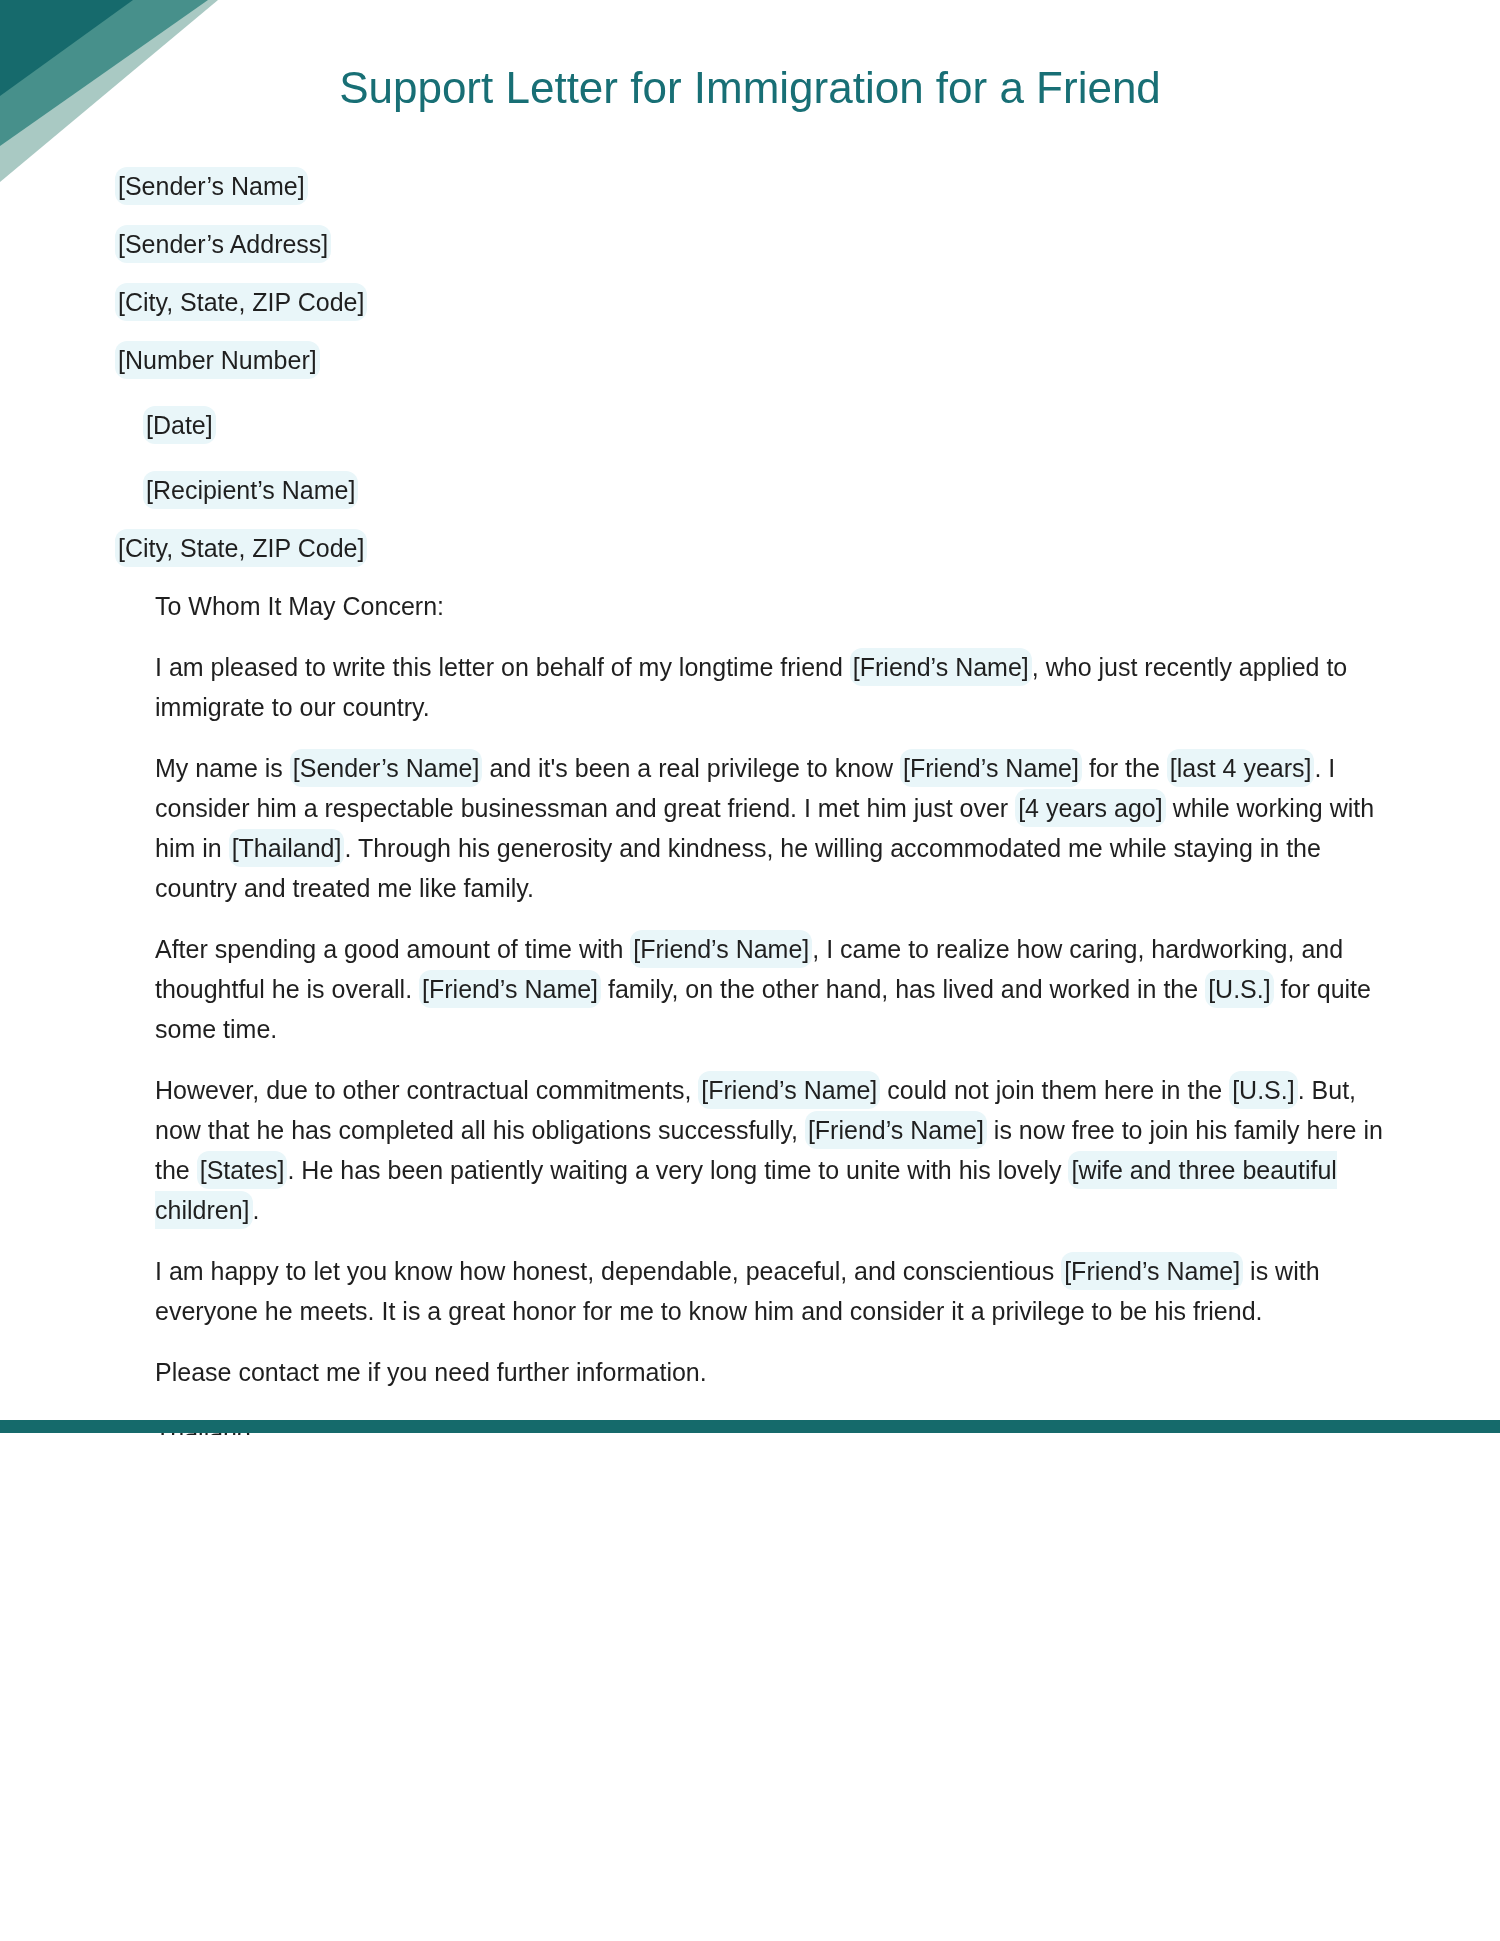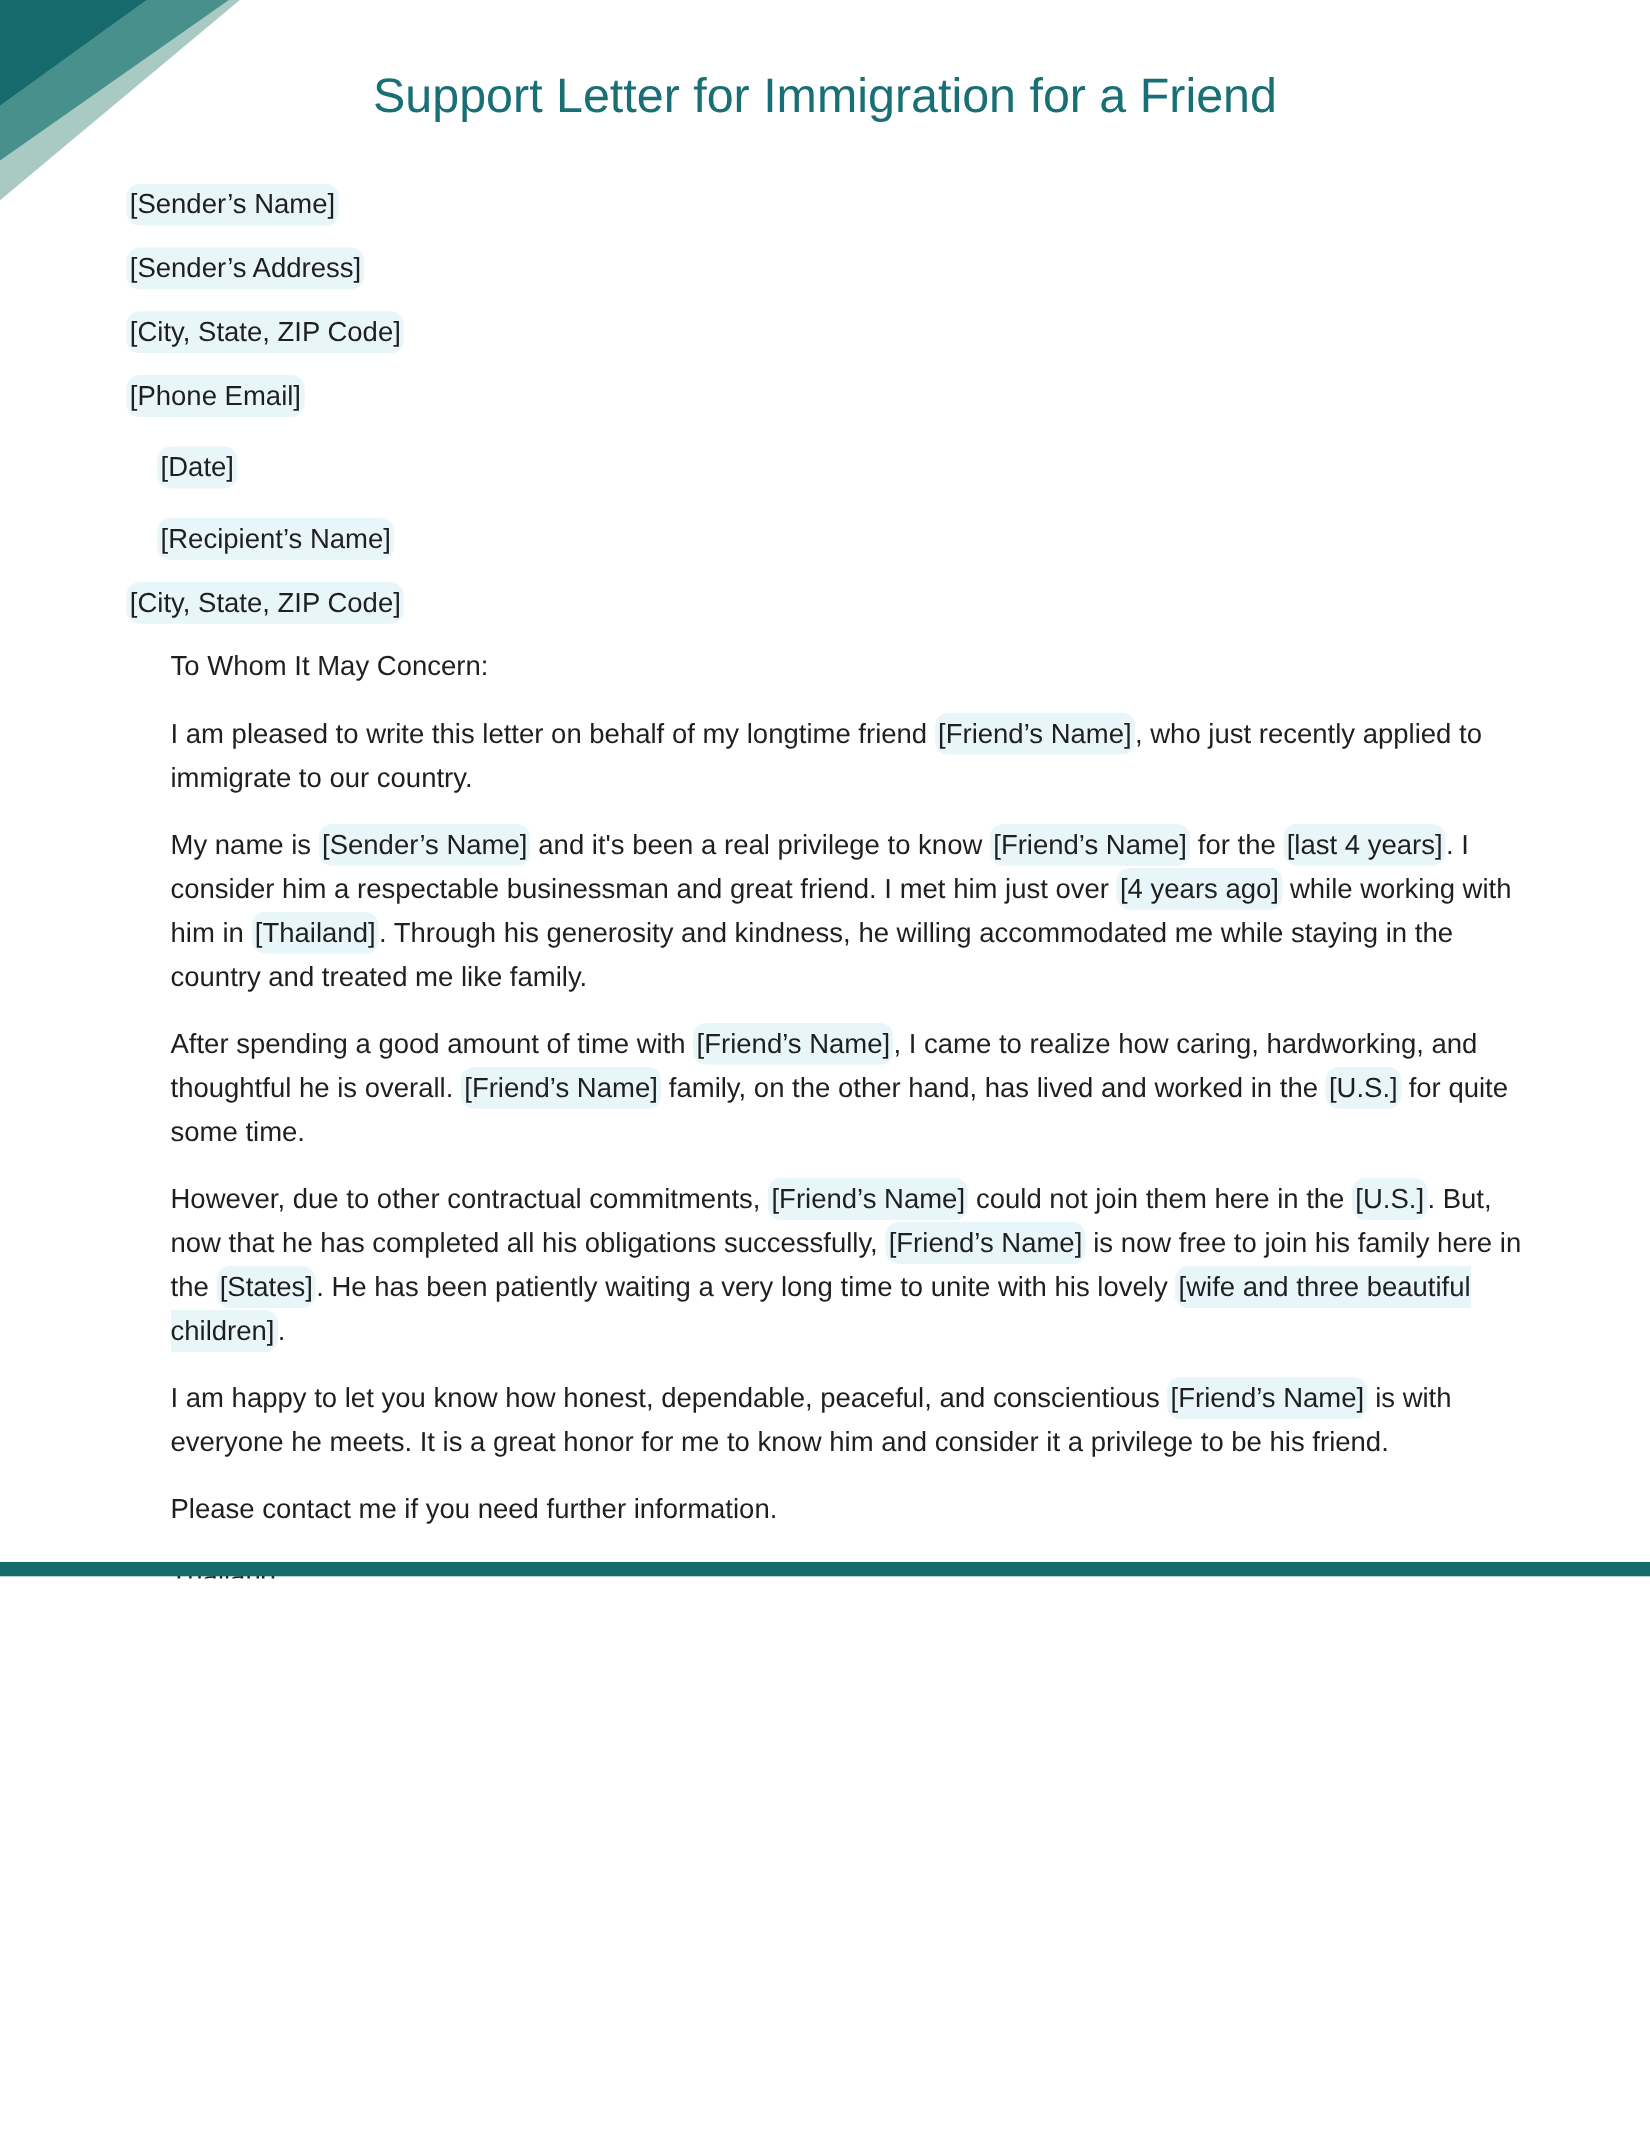--- a/index.html
+++ b/index.html
@@ -84,21 +84,21 @@
     <polygon points="0,0 208,0 0,146" fill="var(--c-mid-teal)"></polygon>
     <polygon points="0,0 133,0 0,96" fill="var(--c-dark-teal)"></polygon>
   </svg>
 
   <h1 class="title">Support Letter for Immigration for a Friend</h1>
 
   <div class="letter">
       <p class="blk line"><span class="hl">[Sender’s Name]</span></p>
       <p class="blk line"><span class="hl">[Sender’s Address]</span></p>
       <p class="blk line"><span class="hl">[City, State, ZIP Code]</span></p>
-      <p class="blk line"><span class="hl">[Phone Email]</span></p>
+      <p class="blk line"><span class="hl">[Number Number]</span></p>
       <p class="blk line gap"><span class="hl">[Date]</span></p>
       <p class="blk line gap"><span class="hl">[Recipient’s Name]</span></p>
       <p class="blk line"><span class="hl">[City, State, ZIP Code]</span></p>
       <p class="blk para gap-sm"><span>To Whom It May Concern:</span></p>
       <p class="blk para"><span>I am pleased to write this letter on behalf of my longtime friend </span><span class="hl">[Friend’s Name]</span><span>, who just recently applied to immigrate to our country.</span></p>
       <p class="blk para"><span>My name is </span><span class="hl">[Sender’s Name]</span><span> and it's been a real privilege to know </span><span class="hl">[Friend’s Name]</span><span> for the </span><span class="hl">[last 4 years]</span><span>. I consider him a respectable businessman and great friend. I met him just over </span><span class="hl">[4 years ago]</span><span> while working with him in </span><span class="hl">[Thailand]</span><span>. Through his generosity and kindness, he willing accommodated me while staying in the country and treated me like family.</span></p>
       <p class="blk para"><span>After spending a good amount of time with </span><span class="hl">[Friend’s Name]</span><span>, I came to realize how caring, hardworking, and thoughtful he is overall. </span><span class="hl">[Friend’s Name]</span><span> family, on the other hand, has lived and worked in the </span><span class="hl">[U.S.]</span><span> for quite some time.</span></p>
       <p class="blk para"><span>However, due to other contractual commitments, </span><span class="hl">[Friend’s Name]</span><span> could not join them here in the </span><span class="hl">[U.S.]</span><span>. But, now that he has completed all his obligations successfully, </span><span class="hl">[Friend’s Name]</span><span> is now free to join his family here in the </span><span class="hl">[States]</span><span>. He has been patiently waiting a very long time to unite with his lovely </span><span class="hl">[wife and three beautiful children]</span><span>.</span></p>
       <p class="blk para"><span>I am happy to let you know how honest, dependable, peaceful, and conscientious </span><span class="hl">[Friend’s Name]</span><span> is with everyone he meets. It is a great honor for me to know him and consider it a privilege to be his friend.</span></p>
       <p class="blk para"><span>Please contact me if you need further information.</span></p>

